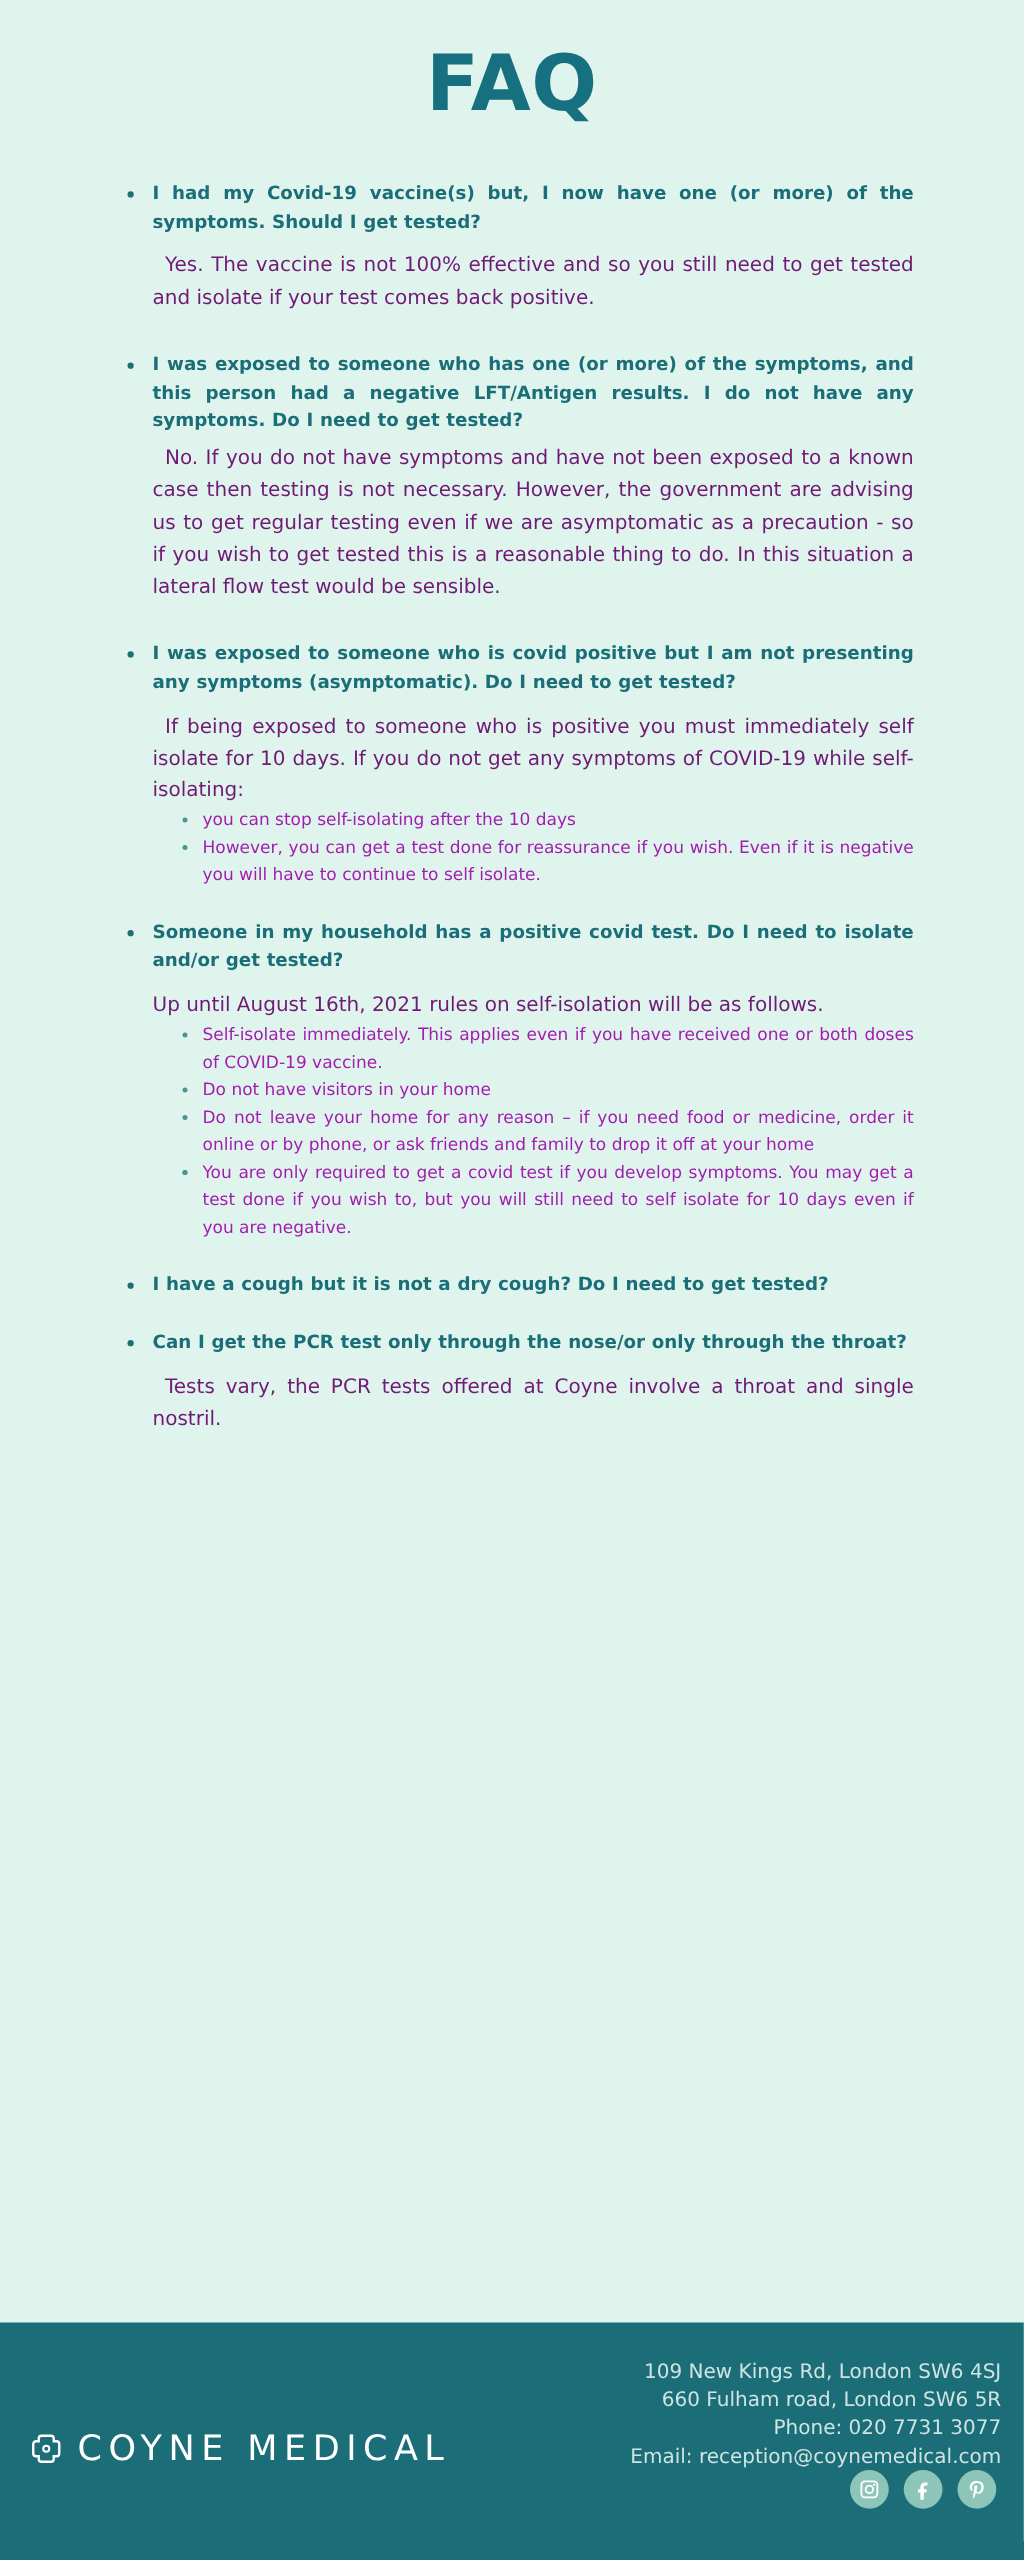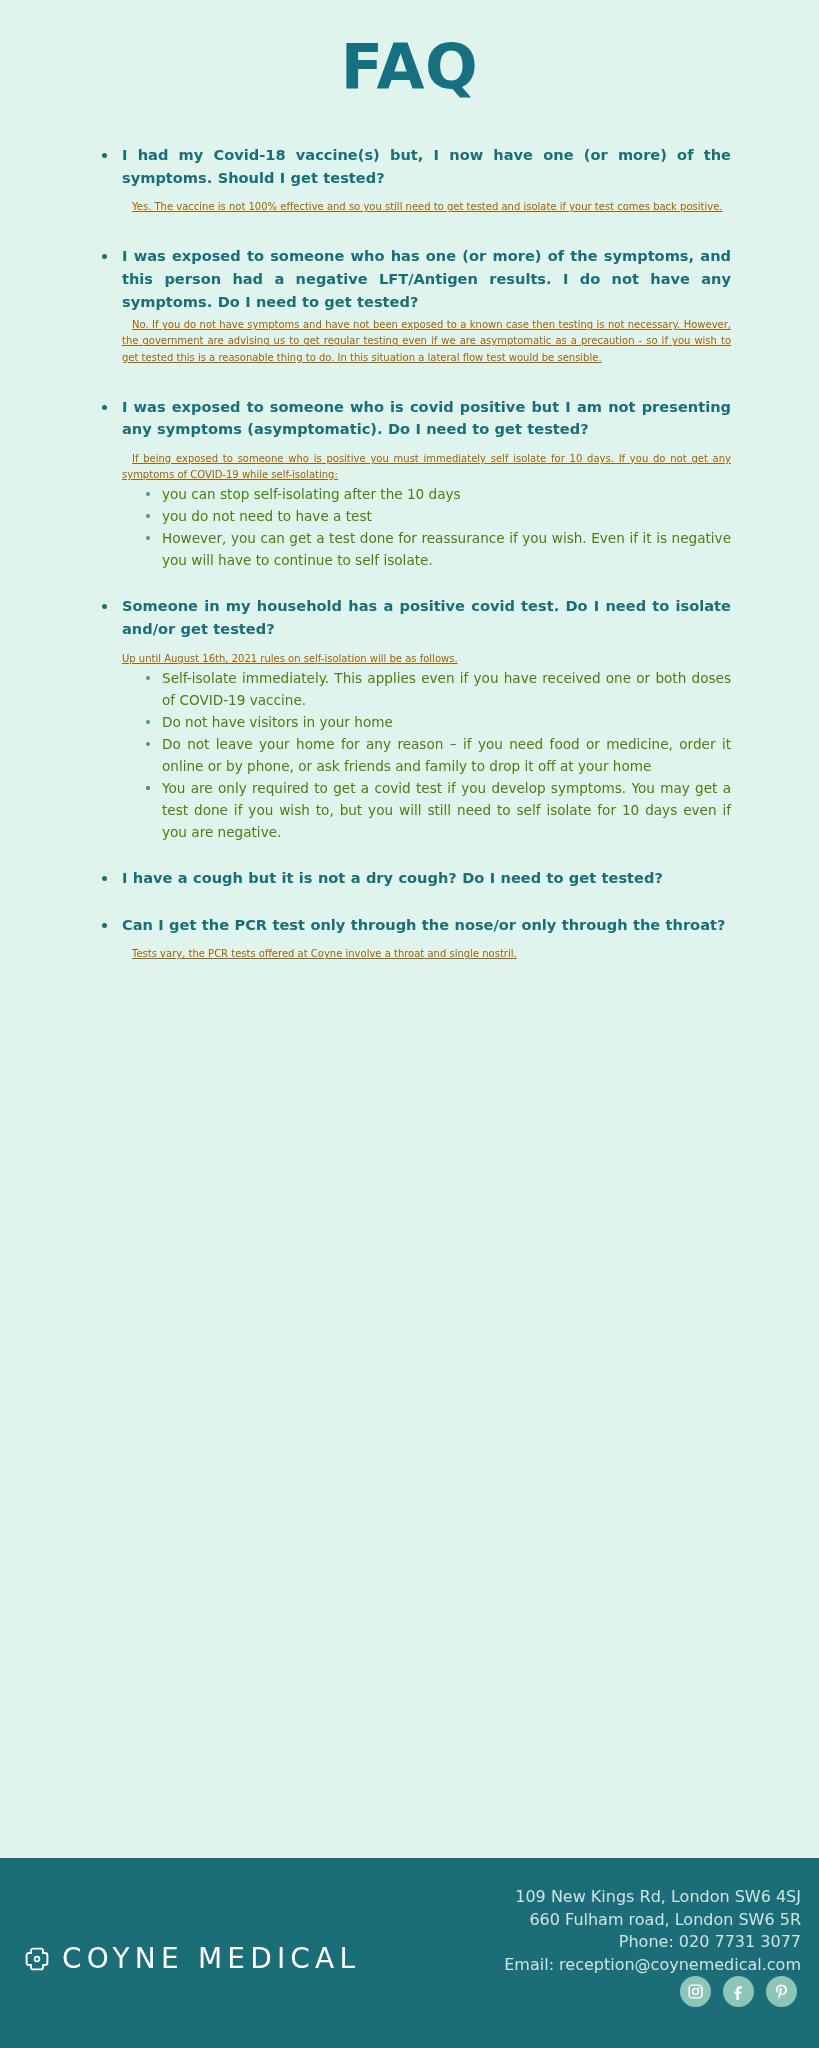--- a/index.html
+++ b/index.html
@@ -72,46 +72,45 @@
     font-weight: 700;
     line-height: 1.55;
     color: #1a6e78;
     text-align: justify;
     text-justify: inter-word;
     word-spacing: 0.02em;
   }
   .answer {
     margin: 10px 0 0 0;
     padding-left: 22px;
-    font-size: 10px;
+    font-size: 16px;
     font-weight: 400;
     line-height: 1.62;
-    color: #a16207;
+    color: #701a75;
     text-align: justify;
     text-justify: inter-word;
-    text-decoration: underline;
   }
   .answer.indent-first {
     text-indent: 10px;
   }
   .answer.tight {
     margin-top: 4px;
   }
 
   .sub-list {
     list-style: none;
     margin: 0;
     padding-left: 44px;
   }
   .sub-item {
     position: relative;
     padding-left: 18px;
     font-size: 13.6px;
     line-height: 1.62;
-    color: #4d7c0f;
+    color: #a21caf;
     text-align: justify;
     text-justify: inter-word;
   }
   .sub-item .sub-bullet {
     position: absolute;
     left: 2px;
     top: 9px;
     width: 4px;
     height: 4px;
     border-radius: 50%;
@@ -186,21 +185,21 @@
 
     <div class="title-wrap">
       <h1 class="page-title">FAQ</h1>
     </div>
 
     <ul class="faq-list">
 
       <li class="faq-item">
         <div class="q-row">
           <span class="q-bullet"></span>
-          <p class="question">I had my Covid-18 vaccine(s) but, I now have one (or more) of the symptoms. Should I get tested?</p>
+          <p class="question">I had my Covid-19 vaccine(s) but, I now have one (or more) of the symptoms. Should I get tested?</p>
         </div>
         <p class="answer indent-first">Yes. The vaccine is not 100% effective and so you still need to get tested and isolate if your test comes back positive.</p>
       </li>
       <div class="gap-30"></div>
 
       <li class="faq-item">
         <div class="q-row">
           <span class="q-bullet"></span>
           <p class="question">I was exposed to someone who has one (or more) of the symptoms, and this person had a negative LFT/Antigen results. I do not have any symptoms. Do I need to get tested?</p>
         </div>
@@ -211,24 +210,20 @@
       <li class="faq-item">
         <div class="q-row">
           <span class="q-bullet"></span>
           <p class="question">I was exposed to someone who is covid positive but I am not  presenting any symptoms (asymptomatic). Do I need to get tested?</p>
         </div>
         <p class="answer indent-first">If being exposed to someone who is positive you must immediately self isolate for 10 days. If you do not get any symptoms of COVID-19 while self-isolating:</p>
         <ul class="sub-list">
           <li class="sub-item">
             <span class="sub-bullet"></span>
             <span>you can stop self-isolating after the 10 days</span>
-          </li>
-          <li class="sub-item">
-            <span class="sub-bullet"></span>
-            <span>you do not need to have a test</span>
           </li>
           <li class="sub-item">
             <span class="sub-bullet"></span>
             <span>However, you can get a test done for reassurance if you wish. Even if it is negative you will have to continue to self isolate.</span>
           </li>
         </ul>
       </li>
       <div class="gap-24"></div>
 
       <li class="faq-item">

